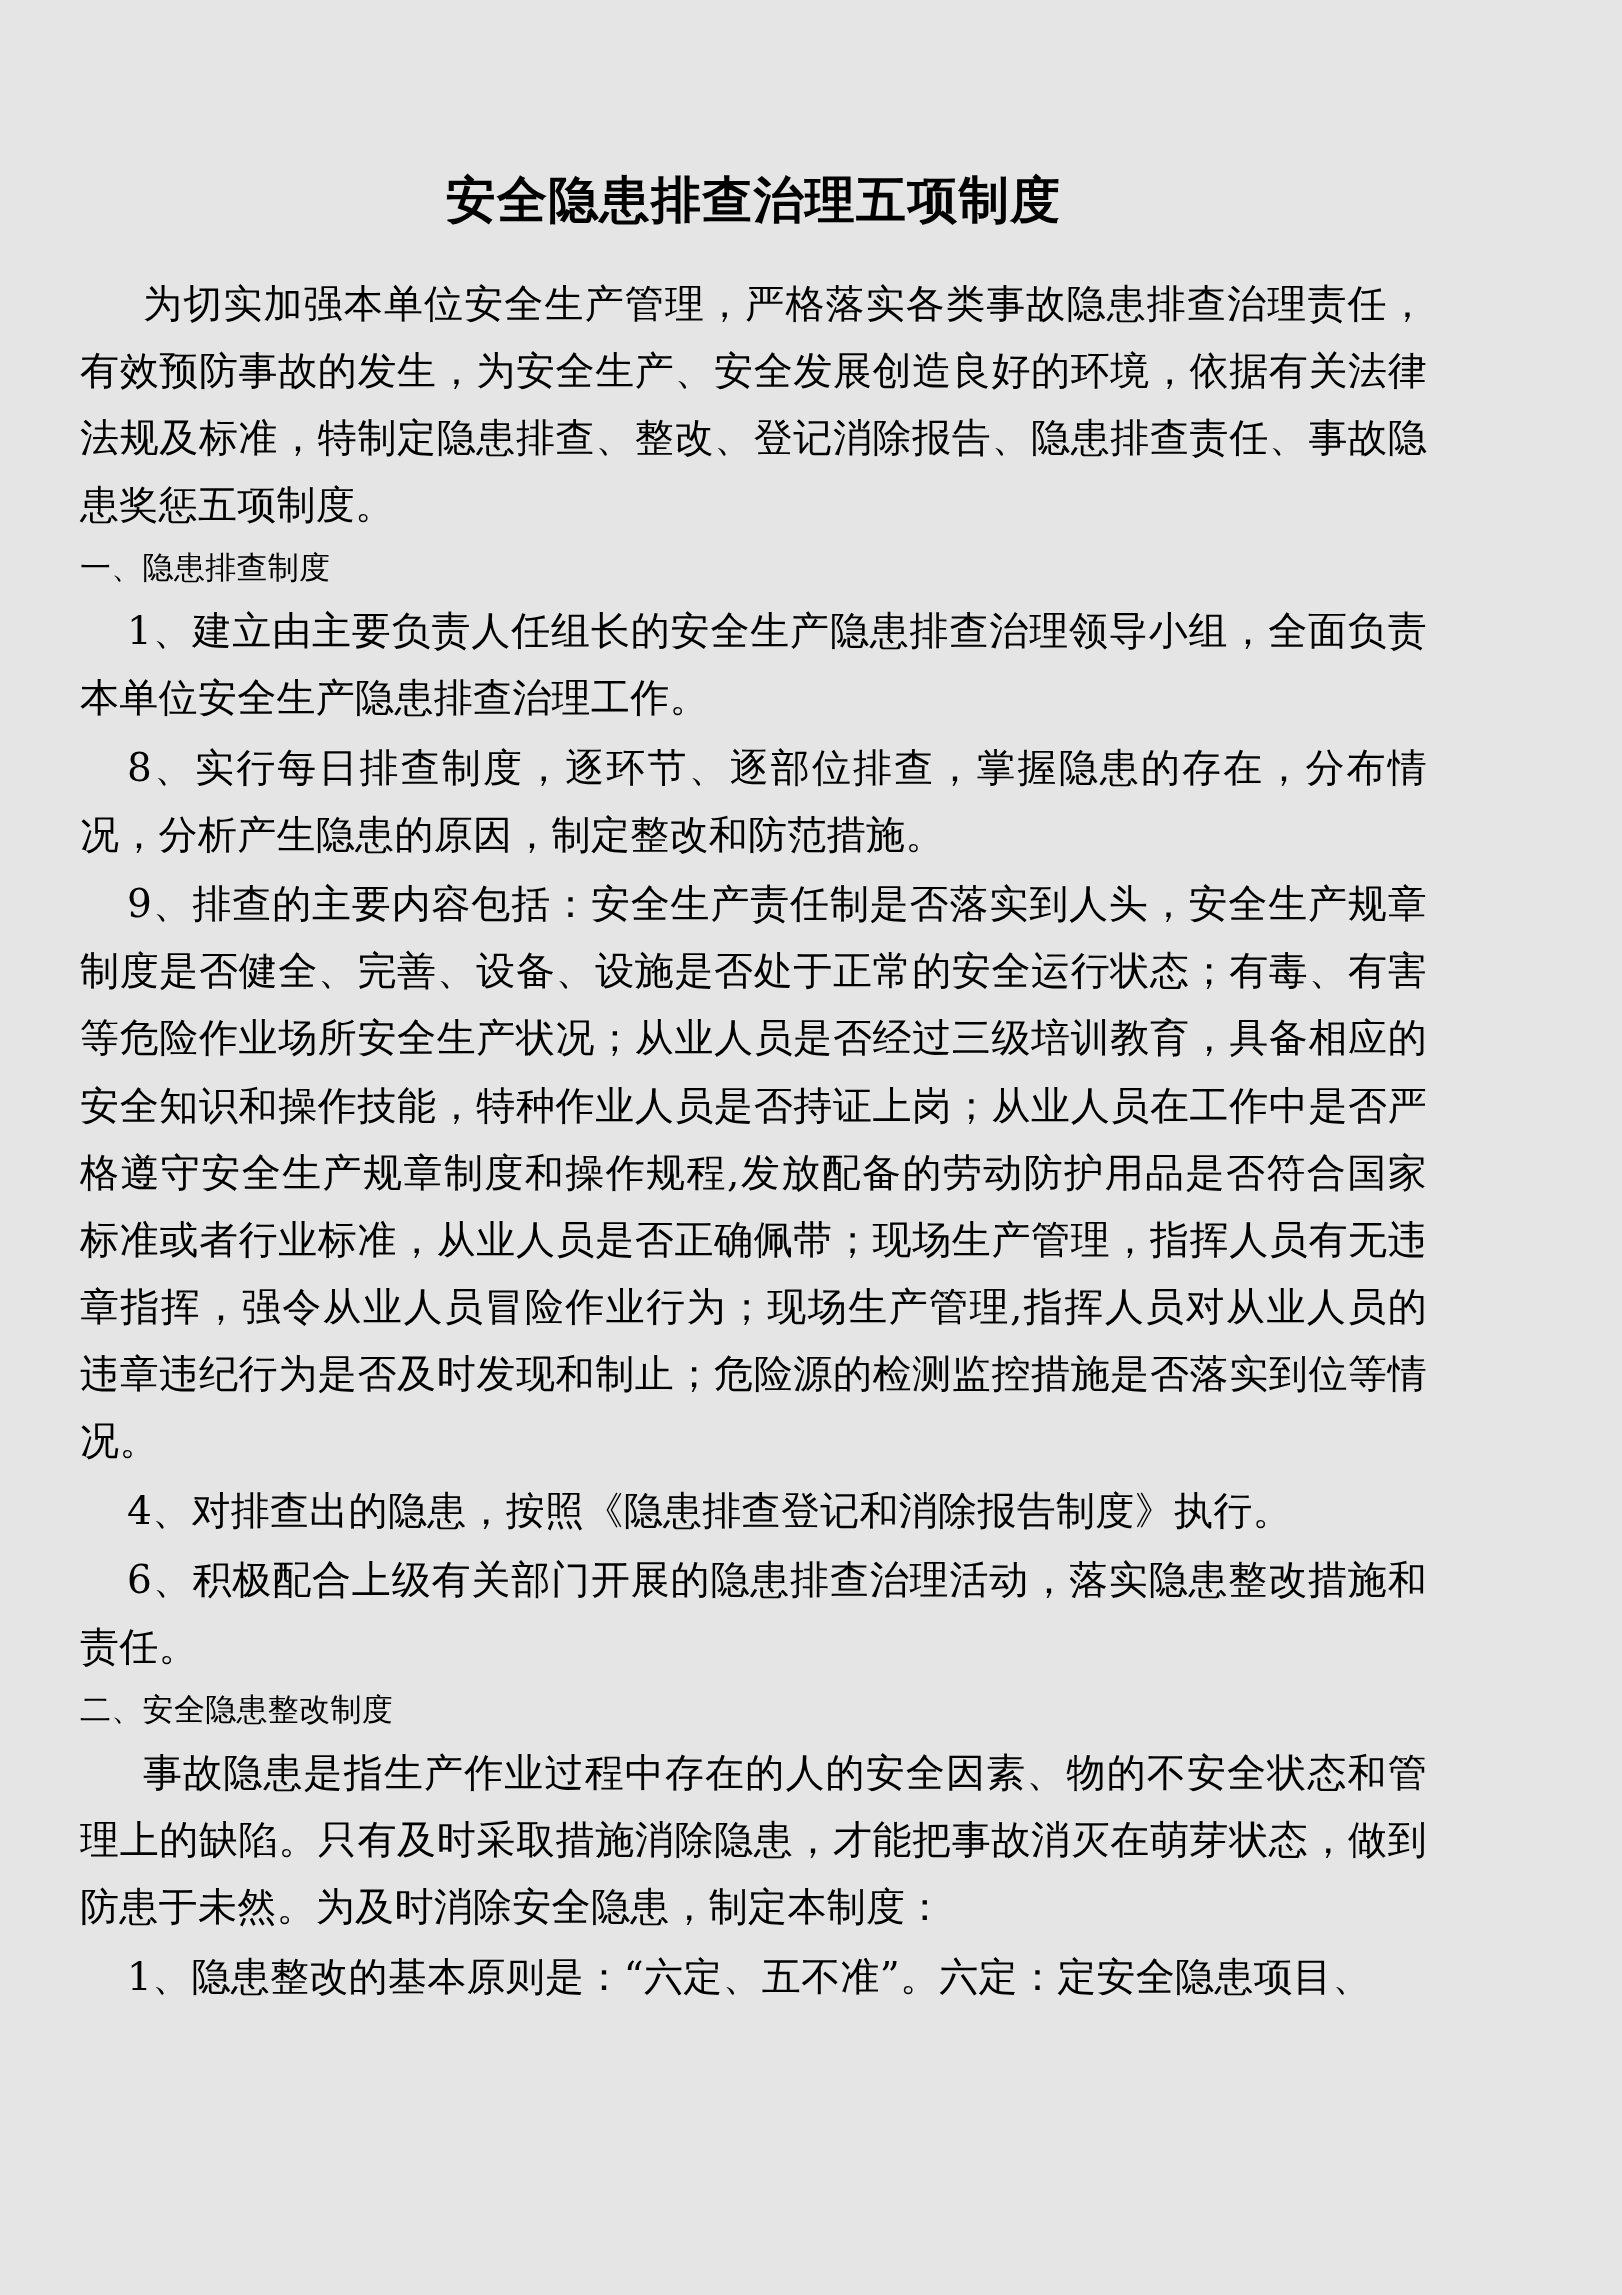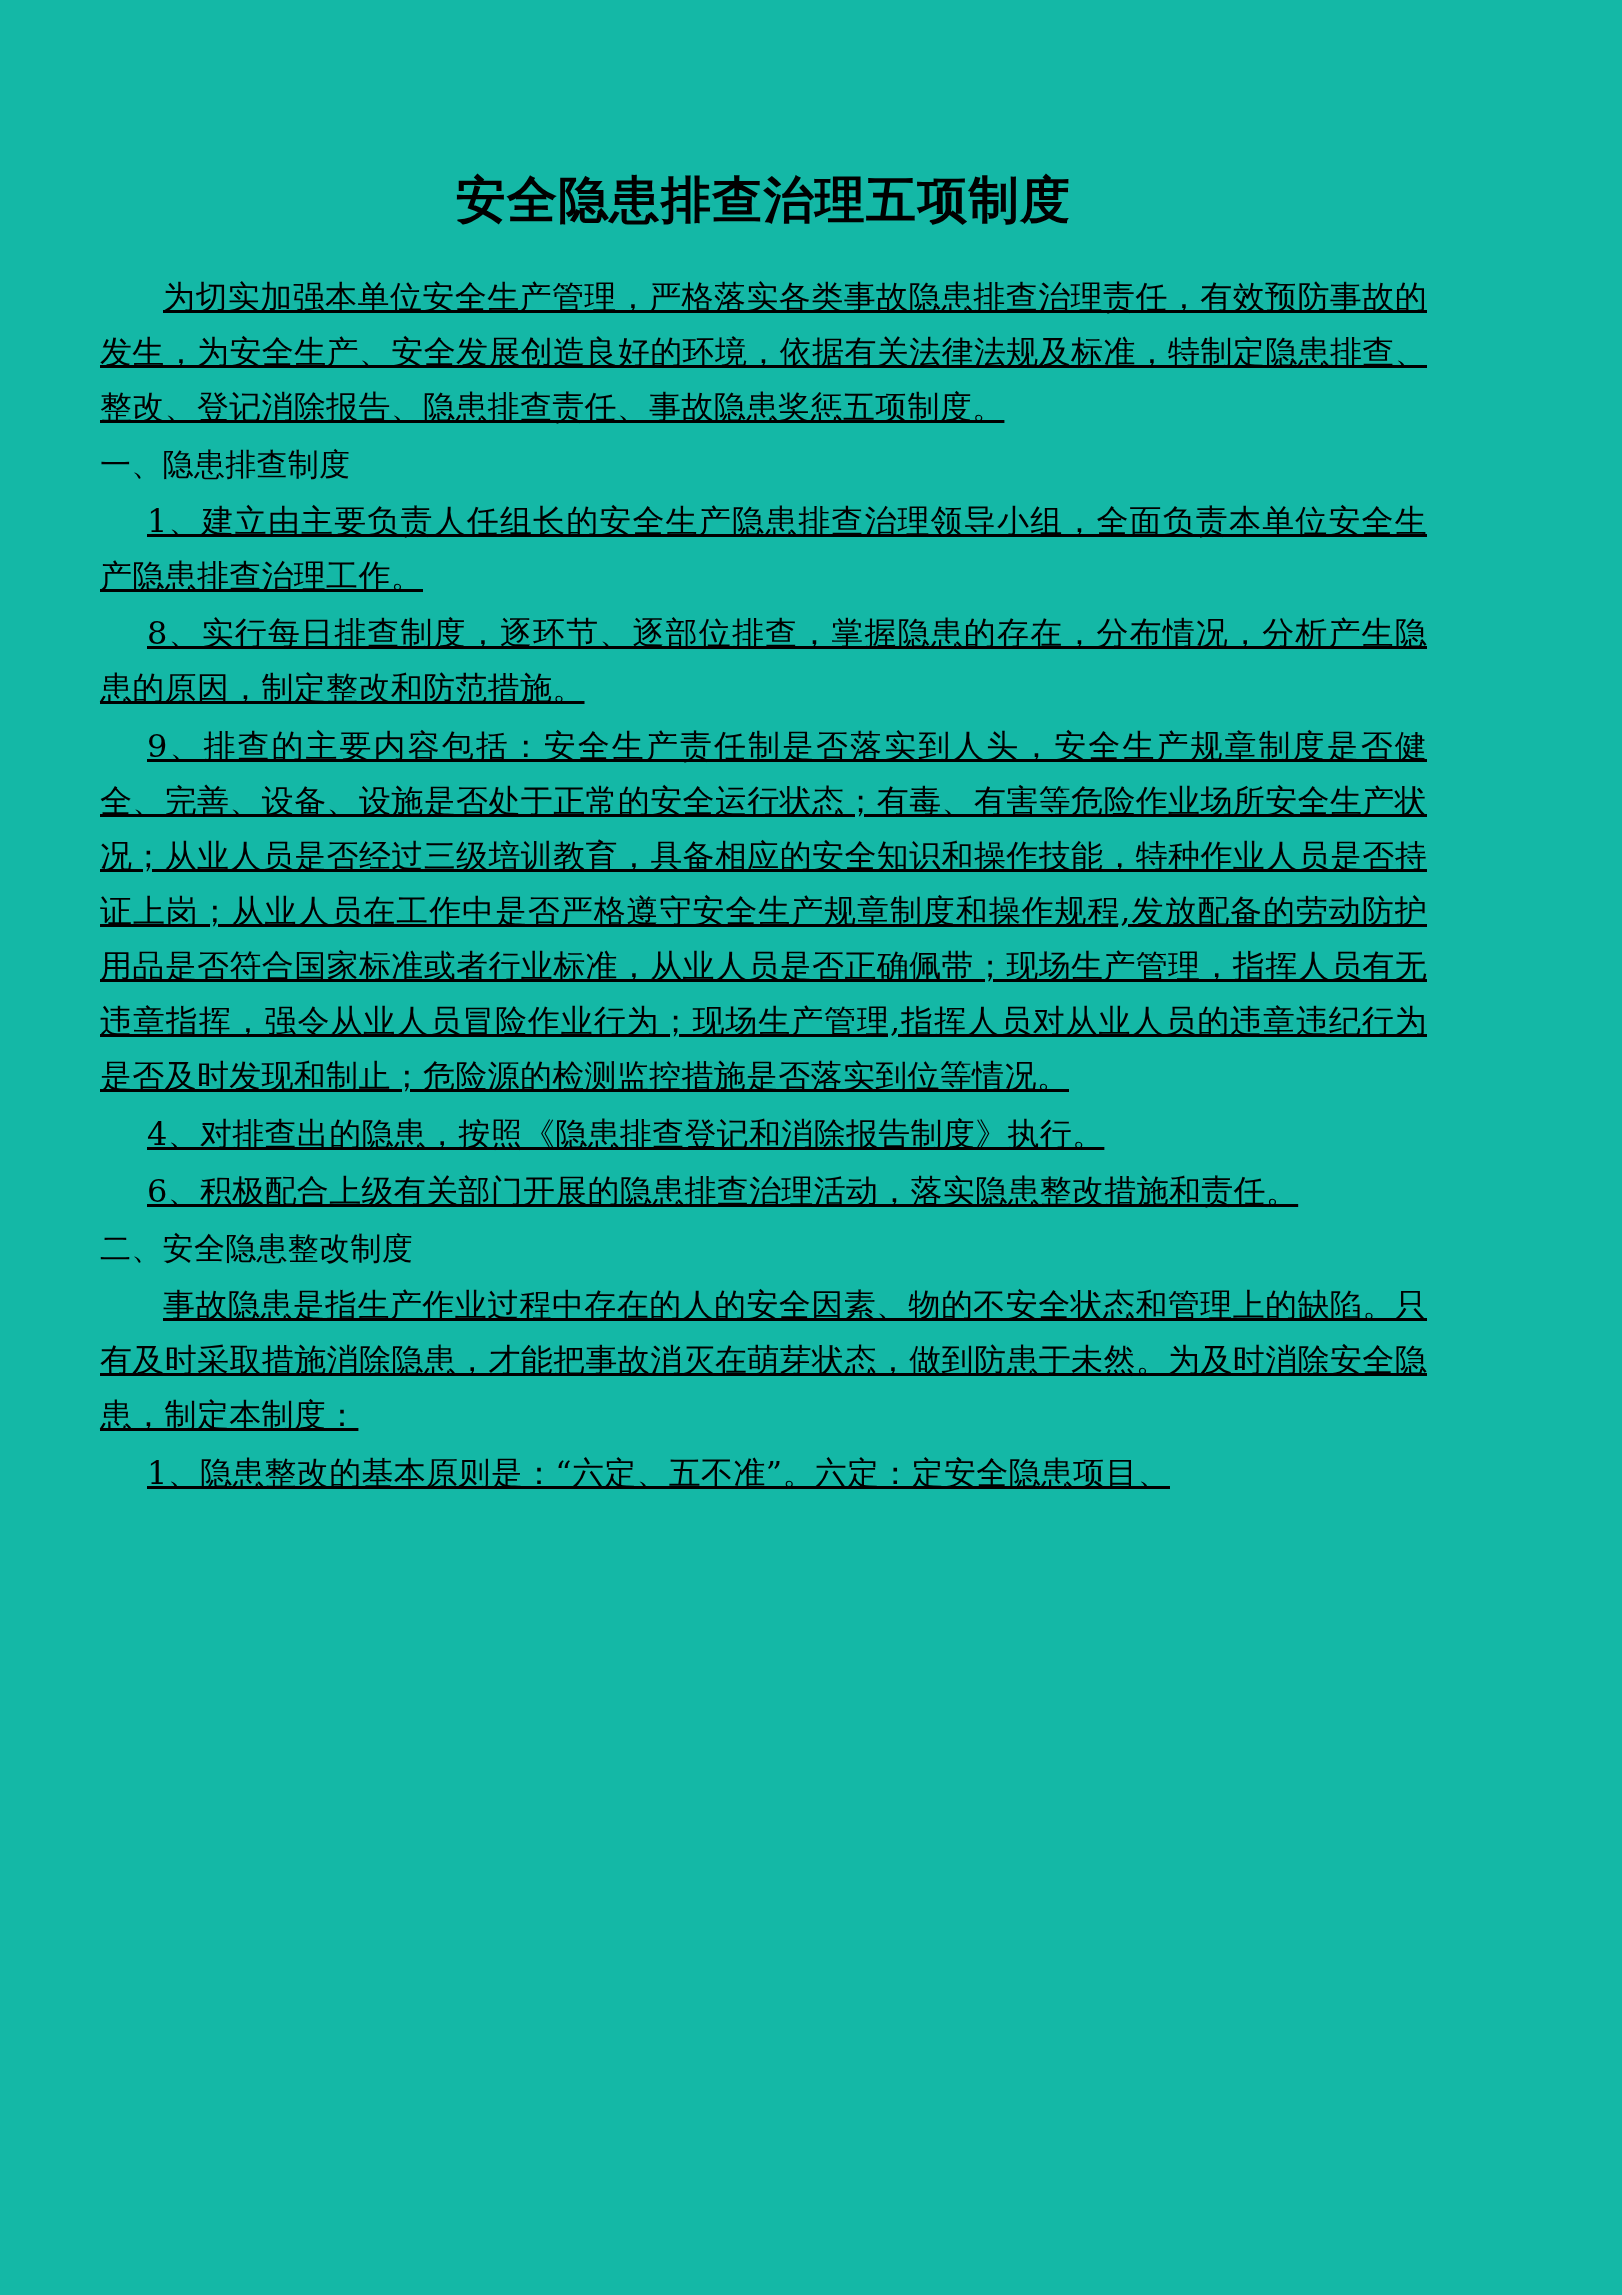--- a/index.html
+++ b/index.html
@@ -10,40 +10,39 @@
   body {
     width: 1623px;
     height: 2295px;
     font-family: "DejaVu Serif", "Liberation Serif", serif;
     color: #000000;
   }
   .page {
     box-sizing: border-box;
     width: 1623px;
     height: 2295px;
-    padding: 167px 196px 131px 100px;
-    background: #14b8a6;
+    padding: 167px 196px 131px 80px;
+    background: #e5e5e5;
   }
   .doc-title {
     text-align: center;
     font-size: 50px;
     font-weight: bold;
     letter-spacing: 1.3px;
     line-height: 1.3;
     margin: 0 0 38px 0;
     font-family: "DejaVu Serif", "Liberation Serif", serif;
   }
   .para {
-    font-size: 32px;
+    font-size: 39px;
     line-height: 1.72;
     text-align: justify;
     text-justify: inter-ideograph;
     margin: 0 0 2.6px 0;
     letter-spacing: 0.3px;
-    text-decoration: underline;
   }
   .indent {
     text-indent: 63px;
   }
   .indent-small {
     text-indent: 47px;
   }
   .heading {
     font-size: 31px;
     font-weight: normal;

